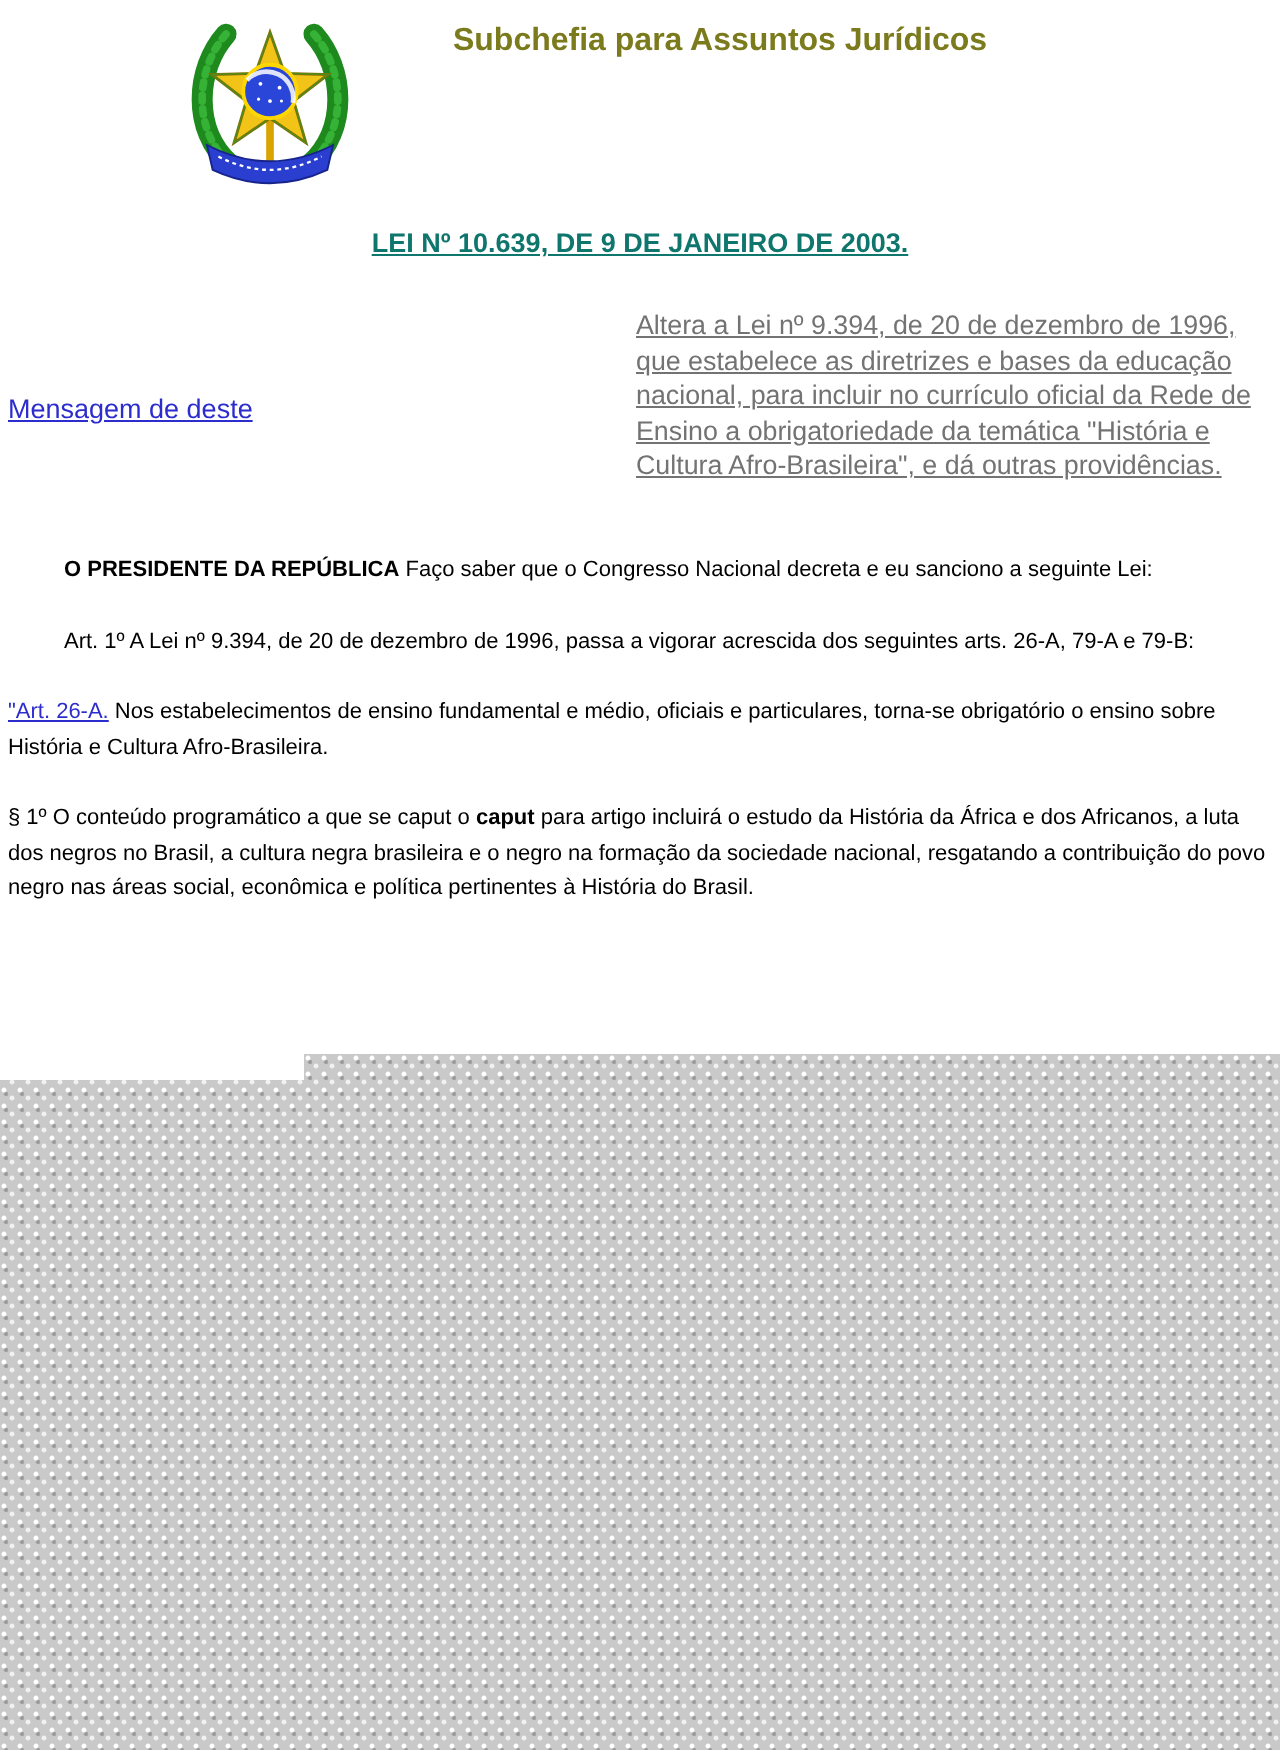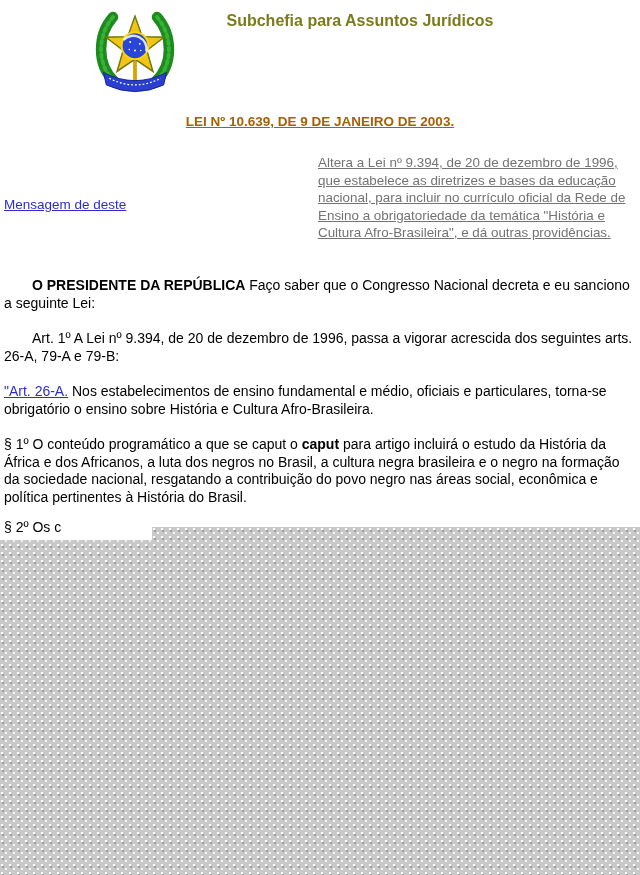--- a/index.html
+++ b/index.html
@@ -35,21 +35,21 @@
 
   
   .law-title{
     margin-top:18px;
     height:17px;
     text-align:center;
     font-size:13.5px;
     font-weight:bold;
   }
   .law-title a{
-    color:#a16207;
+    color:#0f766e;
     text-decoration:underline;
     cursor:pointer;
   }
 
   
   .veto-summary-row{
     margin-top:19px;
     position:relative;
     height:106px;
   }
@@ -63,21 +63,21 @@
   .summary{
     position:absolute;left:318px;top:4px;width:311px;
     font-size:13.4px;
     line-height:17.5px;
     color:#737373;
     text-decoration:underline;
   }
 
   
   .para{
-    font-size:14px;
+    font-size:11px;
     line-height:17.5px;
     padding:0 5px 0 4px;
   }
   .p1{margin-top:21px;text-indent:28px;}
   .p2{margin-top:18px;text-indent:28px;}
   .p3{margin-top:18px;}
   .p4{margin-top:18px;}
   .p5{margin-top:13px;}
   .body-link{
     color:#2d2dce;
@@ -151,17 +151,16 @@
   <div class="para p2">Art. 1º A Lei nº 9.394, de 20 de dezembro de 1996, passa a vigorar acrescida dos seguintes arts. 26-A, 79-A e 79-B:</div>
 
   <div class="para p3">
     <a class="body-link">"Art. 26-A.</a><span> Nos estabelecimentos de ensino fundamental e médio, oficiais e particulares, torna-se obrigatório o ensino sobre História e Cultura Afro-Brasileira.</span>
   </div>
 
   <div class="para p4">
     <span>§ 1º O conteúdo programático a que se caput o </span><span class="bold">caput</span><span> para artigo incluirá o estudo da História da África e dos Africanos, a luta dos negros no Brasil, a cultura negra brasileira e o negro na formação da sociedade nacional, resgatando a contribuição do povo negro nas áreas social, econômica e política pertinentes à História do Brasil.</span>
   </div>
 
-  <div class="para p5">§ 2º Os c</div>
 
   <div class="graypane"></div>
 
 </div>
 
 </body></html>

